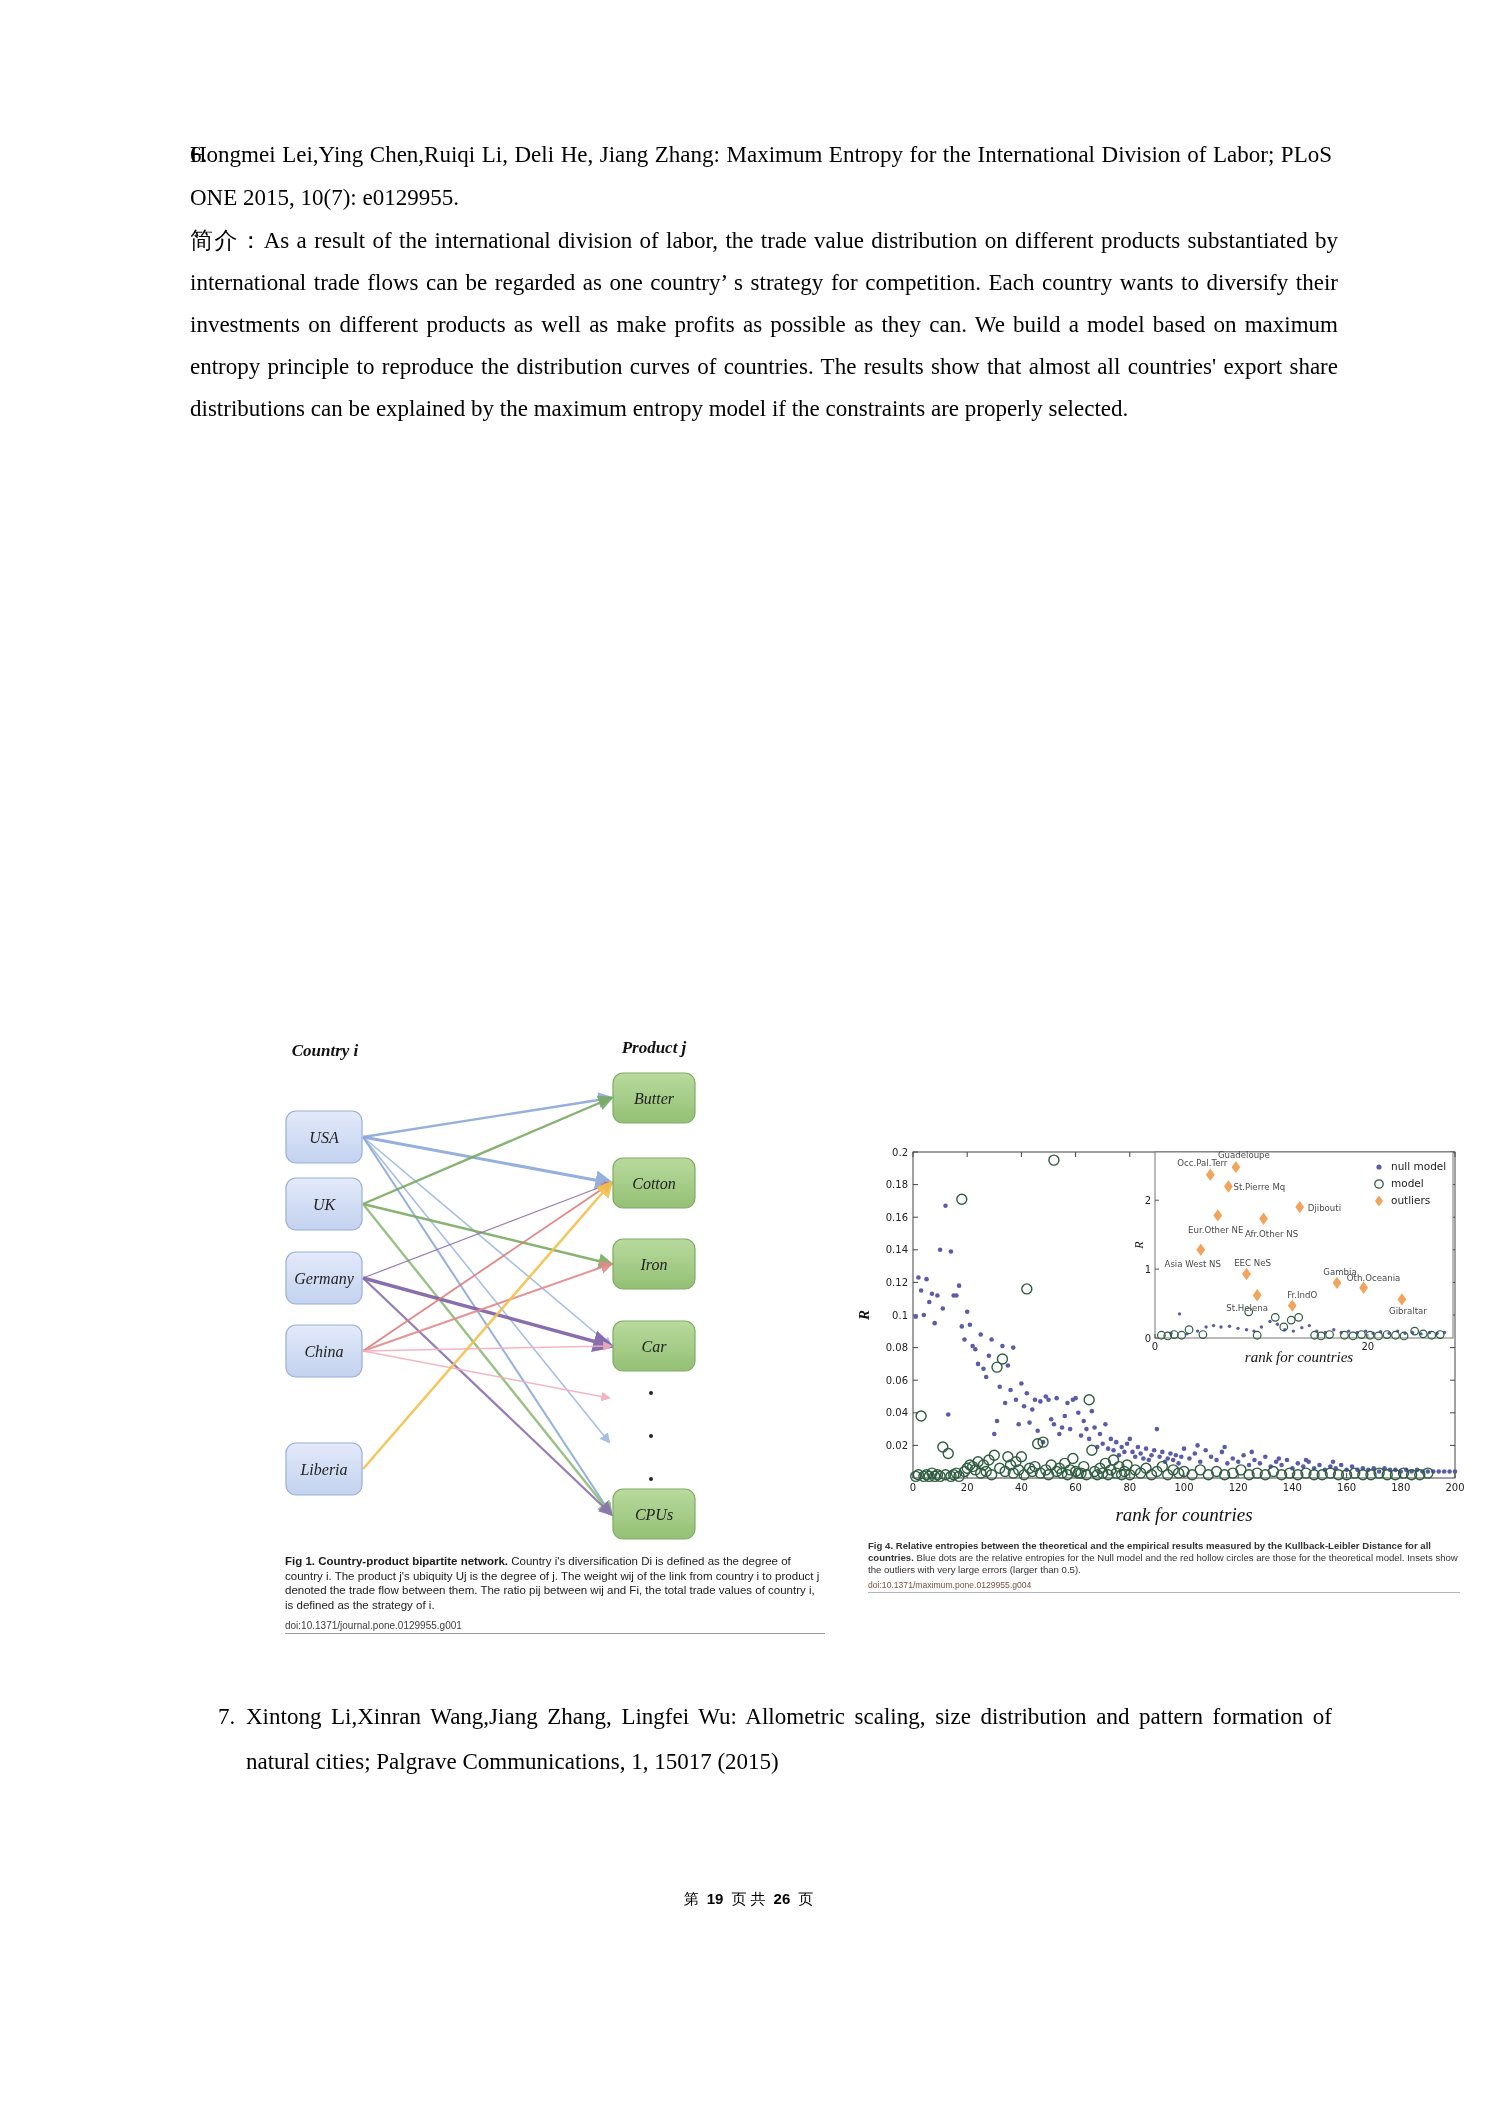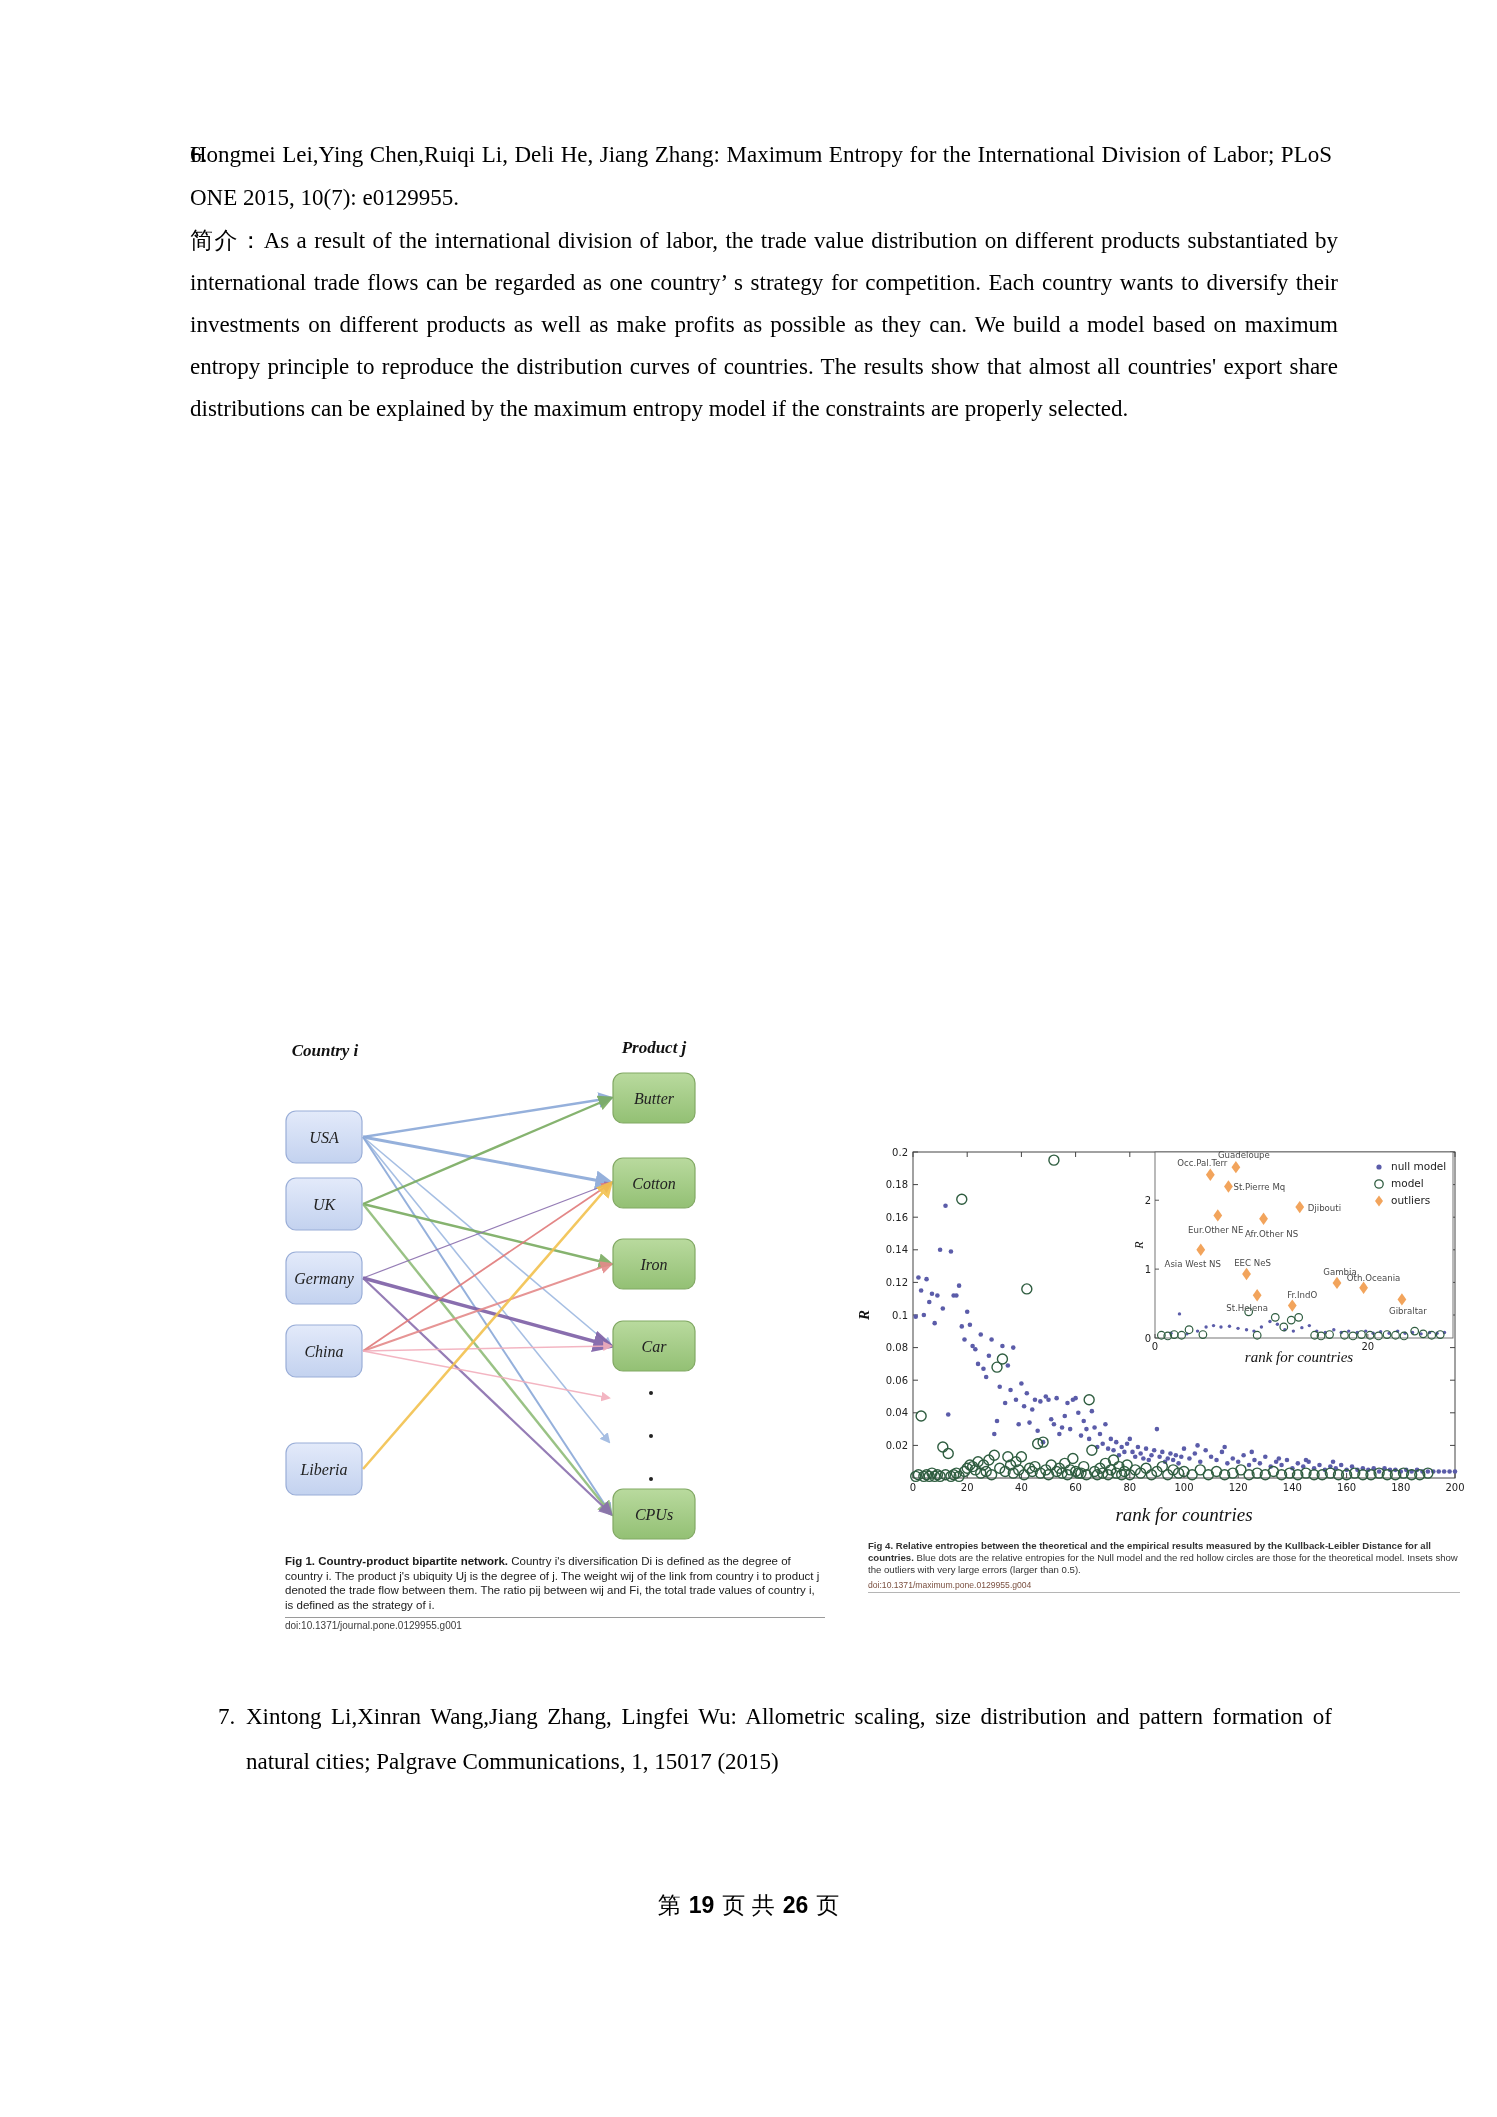--- a/index.html
+++ b/index.html
@@ -13,27 +13,27 @@
   #item7 .txt{margin-left:28px;}
   .intro{position:absolute;left:190px;top:220px;width:1148px;font-size:23px;
          line-height:42px;text-align:justify;margin:0;}
   .cn{position:absolute;left:190px;top:540px;width:1160px;font-size:23.5px;
       line-height:42px;letter-spacing:10px;text-align:justify;margin:0;}
   .figsvg{position:absolute;}
   #fig1-svg{left:283px;top:1038px;}
   #fig4-svg{left:855px;top:1138px;}
   .cap{position:absolute;font-family:"Liberation Sans",sans-serif;color:#1a1a1a;}
   #cap1{left:285px;top:1554px;width:540px;font-size:11.5px;line-height:14.6px;
-        border-bottom:1.5px solid #9a9a9a;padding-bottom:5px;}
+        border-bottom:1.5px solid #9a9a9a;padding-bottom:21px;}
   #doi1{left:285px;top:1620px;font-size:10px;color:#3c3c3c;}
   #cap4{left:868px;top:1540px;width:592px;font-size:9.6px;line-height:12.2px;
         border-bottom:1px solid #b5b5b5;padding-bottom:15px;color:#333;}
   #doi4{left:868px;top:1580px;font-size:8.6px;color:#7a5040;}
   .footer{position:absolute;top:1890px;left:0;width:100%;text-align:center;
-          font-family:"Liberation Sans",sans-serif;font-size:23px;color:#000;}
+          font-family:"Liberation Sans",sans-serif;font-size:15px;color:#000;}
   .footer span, .footer b{margin:0 4px;}
 </style>
 </head>
 <body>
 
 <div class="page">
 
   <div class="item" id="item6">
     <span class="num">6.</span>
     <div class="txt">Hongmei Lei,Ying Chen,Ruiqi Li, Deli He, Jiang Zhang: Maximum Entropy for the International Division of Labor; PLoS ONE 2015, 10(7): e0129955.</div>

